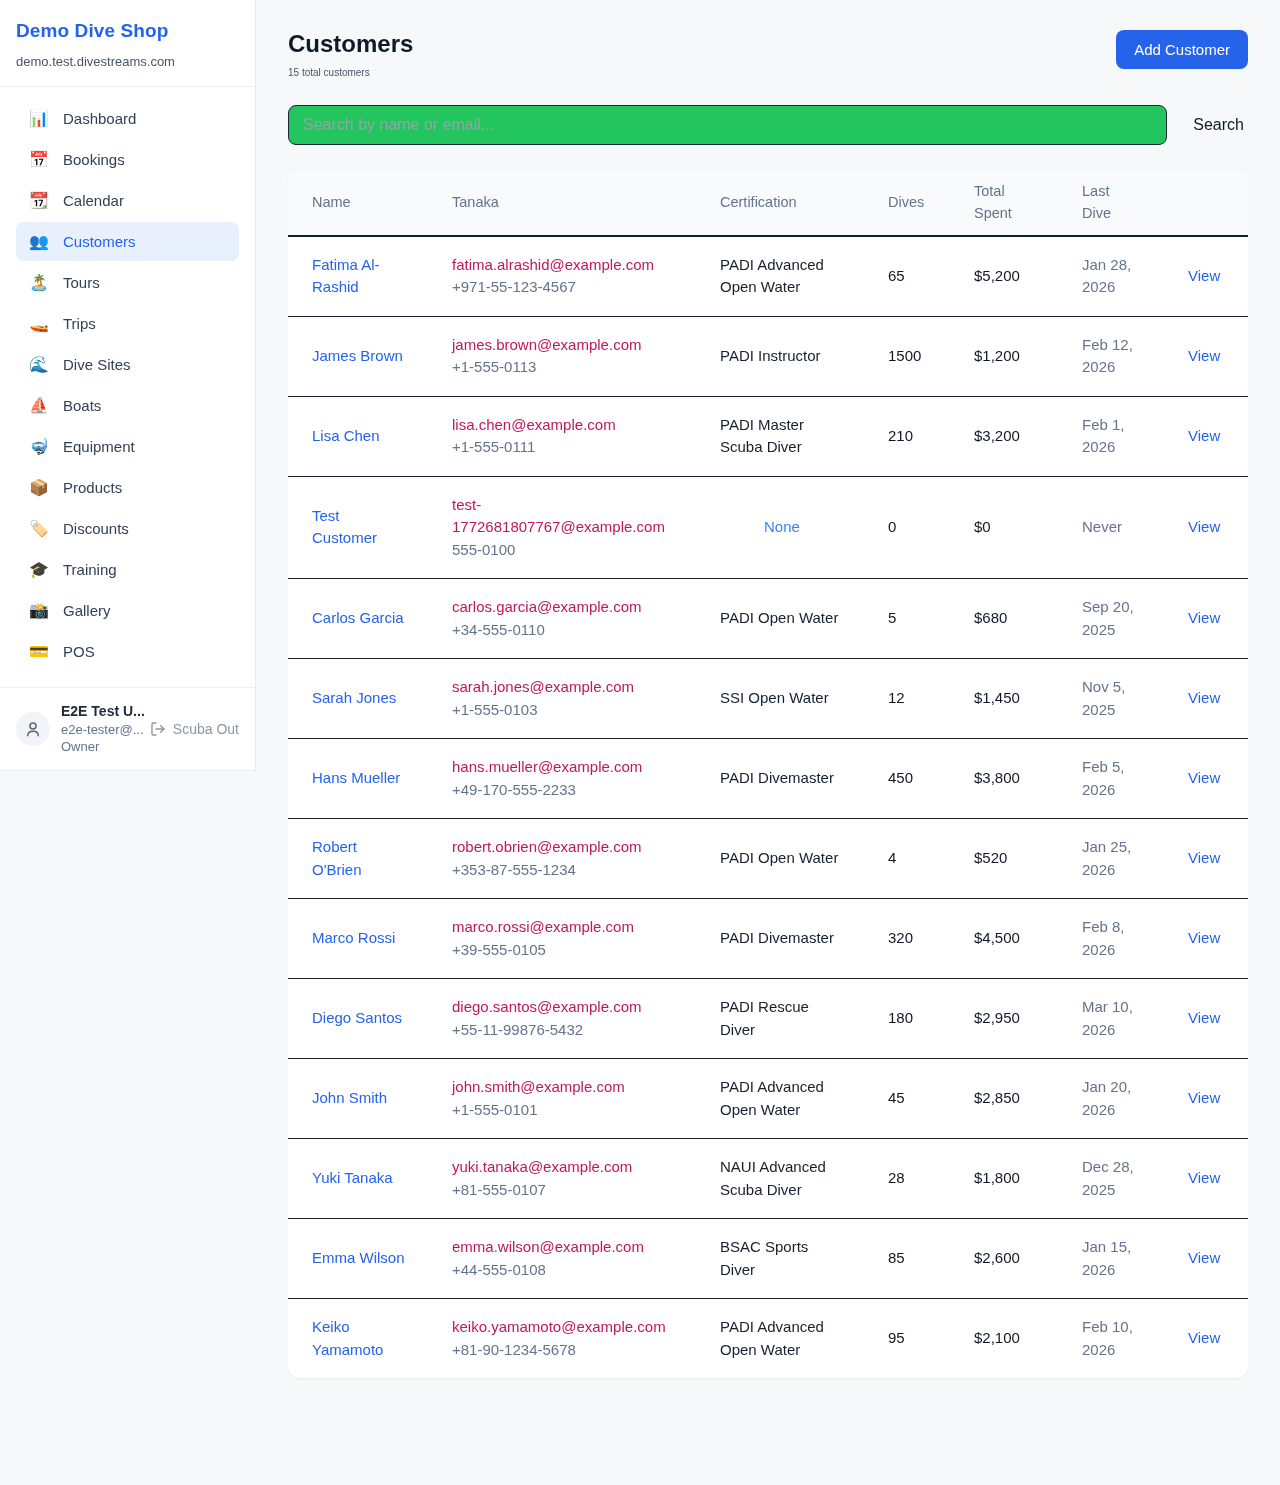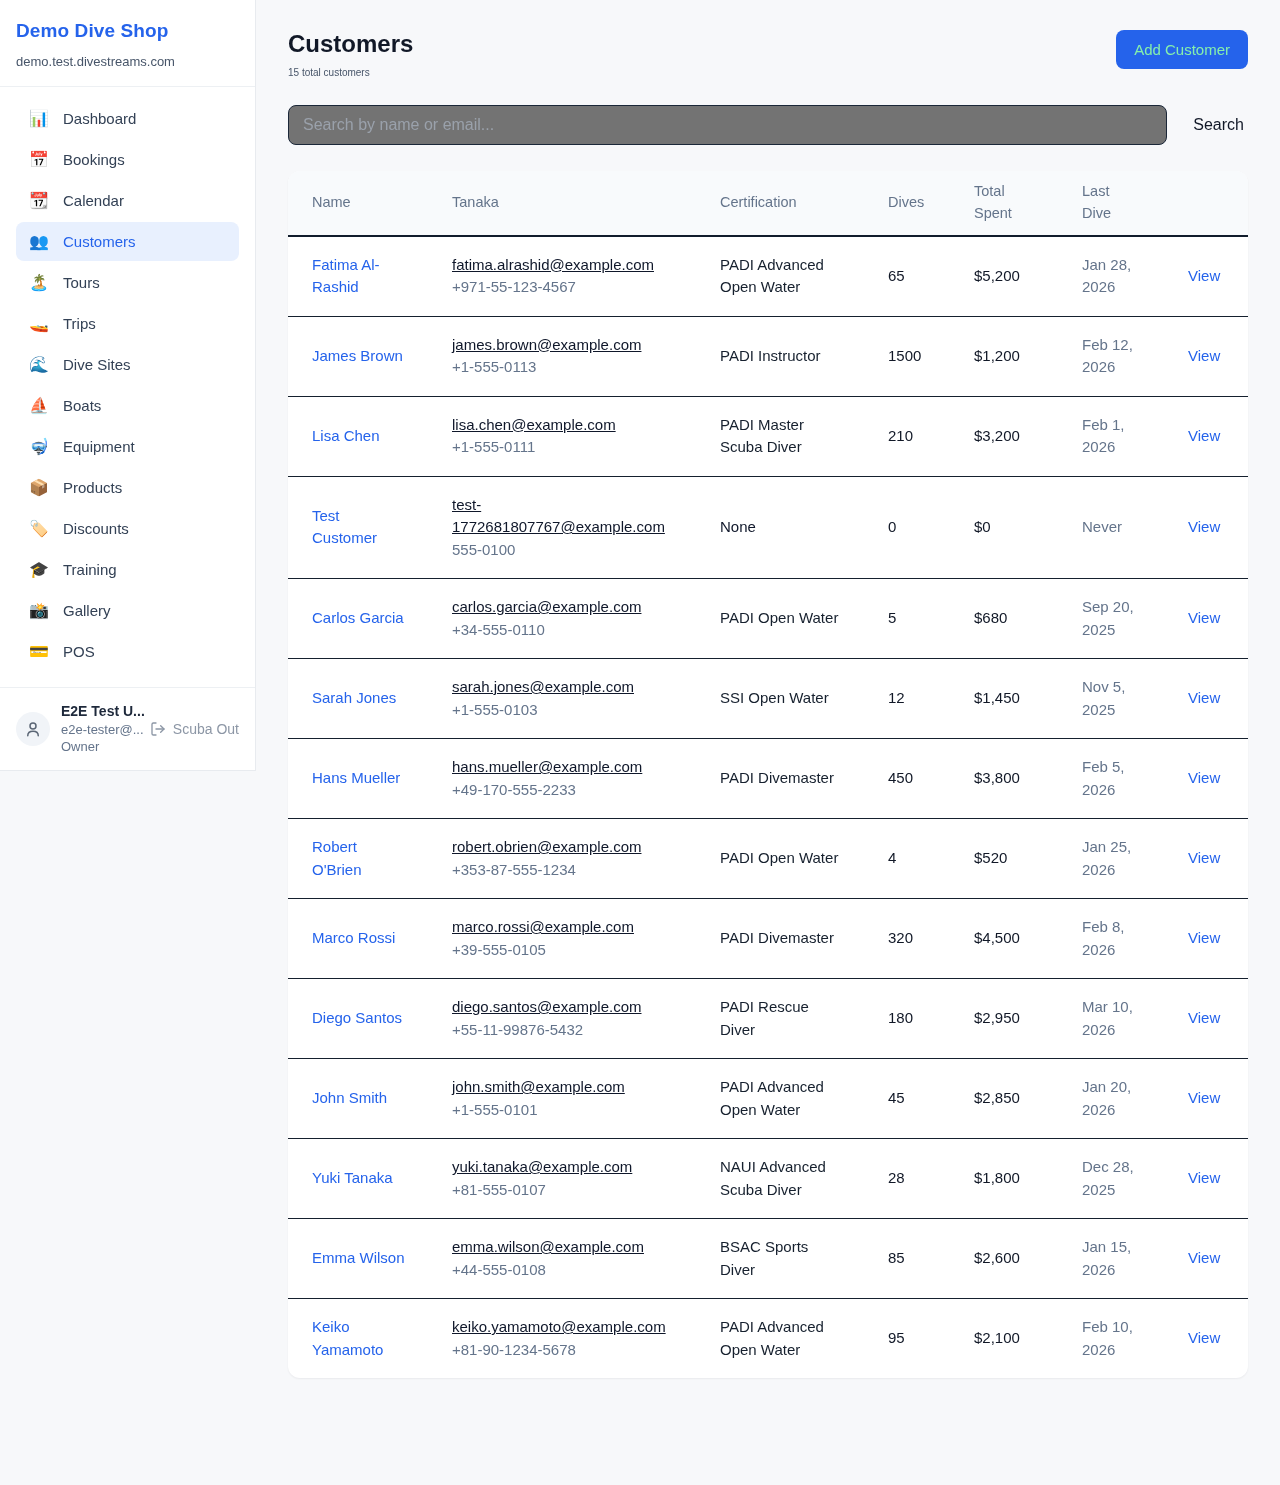--- a/index.html
+++ b/index.html
@@ -45,28 +45,28 @@
   .signout { display:flex; gap:7px; align-items:center; color:#8c96a5; font-size:14px;
              background:none; border:none; cursor:pointer; padding:0; font-family:inherit; }
   .user-role { font-size:13px; color:#64748b; margin-top:2px; }
 
   
   main { flex:1; padding:30px 32px 24px; min-width:0; }
   .page-head { display:flex; justify-content:space-between; align-items:flex-start; }
   .page-title { font-size:24px; font-weight:700; color:#111827; }
   .page-subtitle { color:#475569; font-size:10px; margin-top:9px; }
   .btn-primary {
-    background:#2563eb; color:#86efac; border:none; border-radius:8px;
+    background:#2563eb; color:#ffffff; border:none; border-radius:8px;
     font-size:15px; font-weight:500; padding:11px 18px; cursor:pointer;
     font-family:inherit;
   }
   .search-row { display:flex; align-items:center; margin-top:27px; }
   .search-input {
     flex:1; height:40px; border:1.5px solid #1b2738; border-radius:8px;
-    padding:0 14px; font-size:16px; color:#0f172a; background:#737373;
+    padding:0 14px; font-size:16px; color:#0f172a; background:#22c55e;
     font-family:inherit; outline:none;
   }
   .search-input::placeholder { color:#9aa1ab; }
   .search-btn {
     background:none; border:none; font-size:16px; color:#111827;
     margin-left:22px; padding:8px 4px; cursor:pointer; font-family:inherit;
   }
 
   
   .card {
@@ -83,24 +83,24 @@
   td { padding:17px 12px; vertical-align:middle; line-height:1.5; }
   td:first-child { padding-left:24px; }
   tbody tr:not(:last-child) td { border-bottom:1px solid #15202e; }
   th.h-spent { padding-right:42px; }
   th.h-last  { padding-right:46px; }
   td.cell-name { padding-right:34px; }
   td.cell-contact { padding-right:28px; }
   td.cell-cert { padding-right:36px; }
   td.cell-last { padding-right:26px; }
   .name-link { color:#2563eb; font-weight:500; text-decoration:none; }
-  .email { color:#0f172a;text-decoration:underline; }
+  .email { color:#be185d; }
   .phone { color:#64748b; }
   .cert { color:#16202e; }
-  .cert.muted { color:#0f172a; }
+  .cert.muted { color:#3b82f6;margin-left:44px; }
   .num, .spent { color:#111827; }
   .date { color:#64748b; }
   .view-link { color:#2563eb; text-decoration:none; }
 </style>
 </head>
 <body>
 
 <div class="layout">
 
   <aside class="sidebar">

